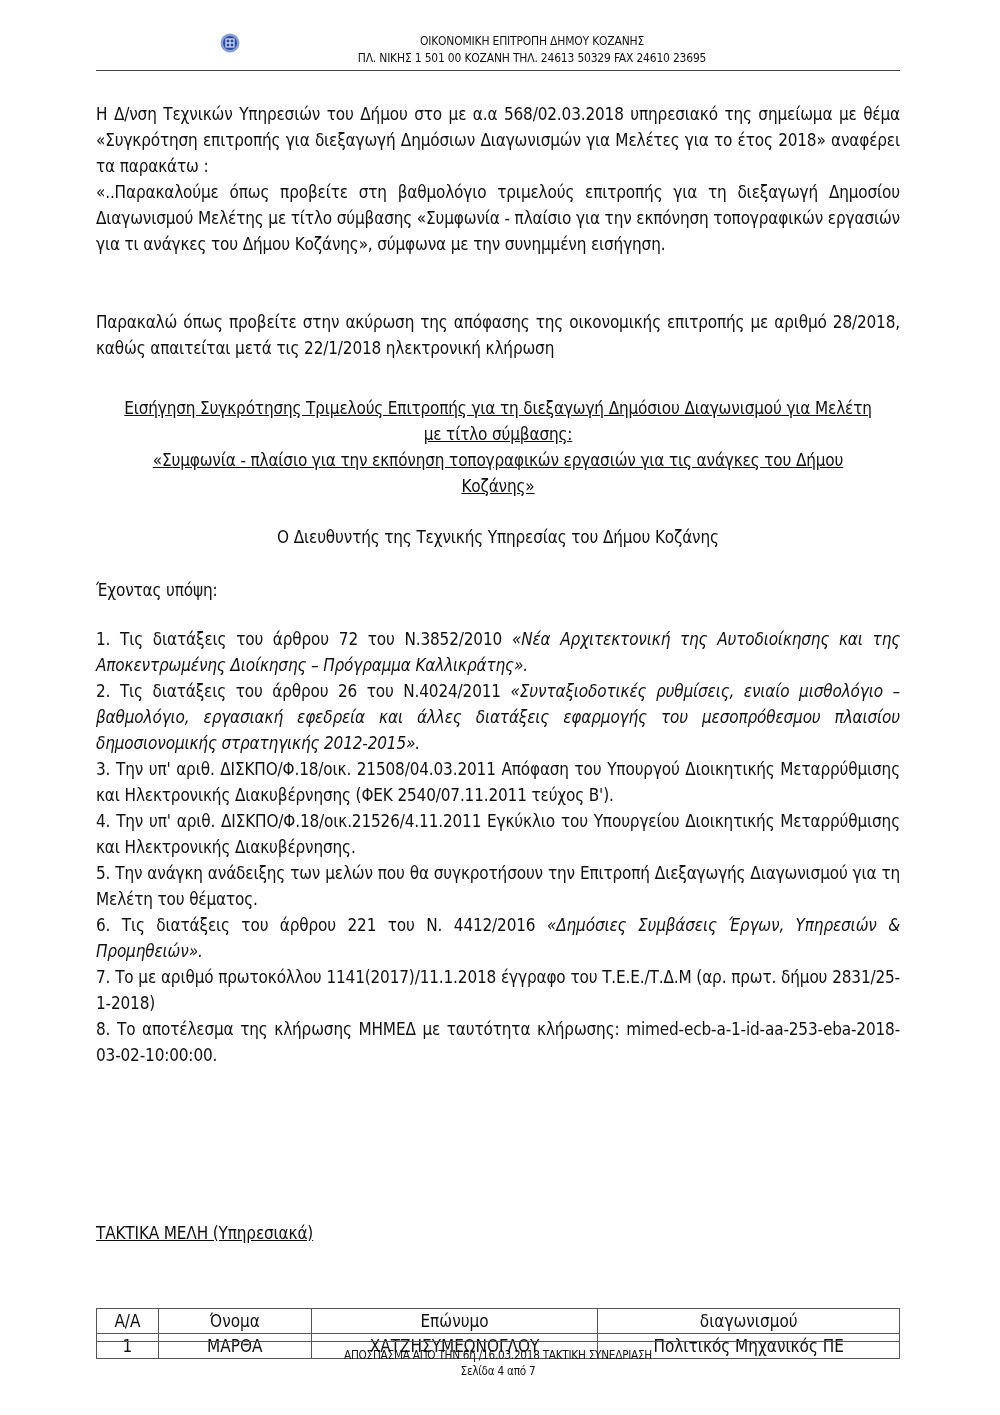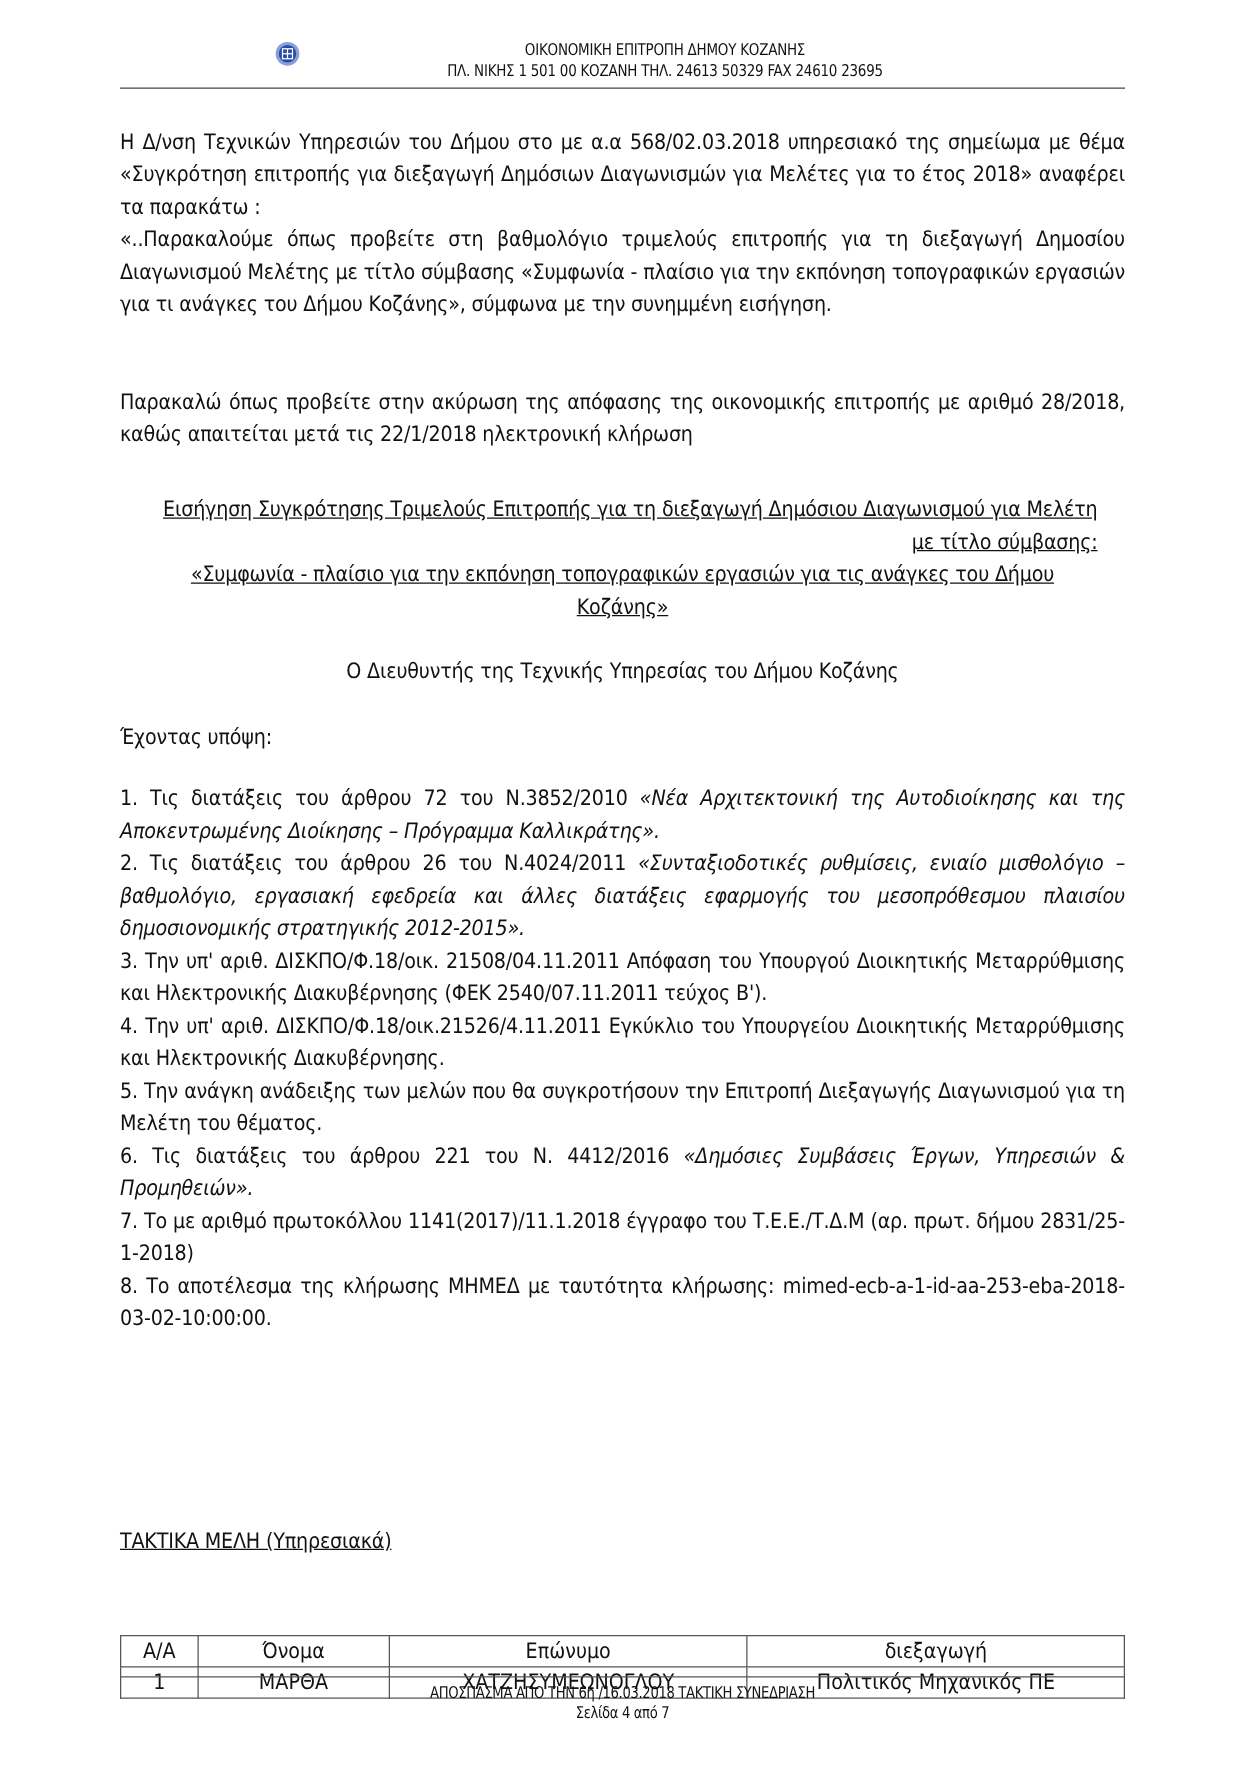--- a/index.html
+++ b/index.html
@@ -49,36 +49,36 @@
   <div class="blk" style="top:101px;">
     <p class="p">Η Δ/νση Τεχνικών Υπηρεσιών του Δήμου στο με α.α 568/02.03.2018 υπηρεσιακό της σημείωμα με θέμα «Συγκρότηση επιτροπής για διεξαγωγή Δημόσιων Διαγωνισμών για Μελέτες για το έτος 2018» αναφέρει τα παρακάτω :</p>
     <p class="p">«..Παρακαλούμε όπως προβείτε στη βαθμολόγιο τριμελούς επιτροπής για τη διεξαγωγή Δημοσίου Διαγωνισμού Μελέτης με τίτλο σύμβασης «Συμφωνία - πλαίσιο για την εκπόνηση τοπογραφικών εργασιών  για τι  ανάγκες του Δήμου Κοζάνης», σύμφωνα με την συνημμένη εισήγηση.</p>
   </div>
 
   <div class="blk" style="top:309px;">
     <p class="p">Παρακαλώ όπως προβείτε στην ακύρωση της απόφασης της οικονομικής επιτροπής με αριθμό 28/2018, καθώς απαιτείται μετά τις 22/1/2018 ηλεκτρονική κλήρωση</p>
   </div>
 
   <div class="blk" style="top:395px;">
-    <p class="p center u" style="padding:0 22px;text-align:right;">Εισήγηση Συγκρότησης Τριμελούς Επιτροπής για τη διεξαγωγή Δημόσιου Διαγωνισμού για Μελέτη με τίτλο σύμβασης:</p>
+    <p class="p center u" style="padding:0 22px;">Εισήγηση Συγκρότησης Τριμελούς Επιτροπής για τη διεξαγωγή Δημόσιου Διαγωνισμού για Μελέτη με τίτλο σύμβασης:</p>
     <p class="p center u" style="padding:0 22px;">«Συμφωνία - πλαίσιο για την εκπόνηση τοπογραφικών εργασιών για τις ανάγκες του Δήμου Κοζάνης»</p>
   </div>
 
   <div class="blk" style="top:524px;">
     <p class="p center">Ο Διευθυντής της Τεχνικής Υπηρεσίας του Δήμου Κοζάνης</p>
   </div>
 
   <div class="blk" style="top:577px;">
     <p class="p">Έχοντας υπόψη:</p>
   </div>
 
   <div class="blk" style="top:626px;">
     <p class="p"><span>1. Τις διατάξεις του άρθρου 72 του Ν.3852/2010 </span><span class="i">«Νέα Αρχιτεκτονική της Αυτοδιοίκησης και της Αποκεντρωμένης Διοίκησης – Πρόγραμμα Καλλικράτης».</span></p>
     <p class="p"><span>2. Τις διατάξεις του άρθρου 26 του Ν.4024/2011 </span><span class="i">«Συνταξιοδοτικές ρυθμίσεις, ενιαίο μισθολόγιο – βαθμολόγιο, εργασιακή εφεδρεία  και άλλες διατάξεις εφαρμογής του μεσοπρόθεσμου πλαισίου δημοσιονομικής στρατηγικής 2012-2015».</span></p>
-    <p class="p"><span>3. Την υπ' αριθ. ΔΙΣΚΠΟ/Φ.18/οικ. 21508/04.11.2011 Απόφαση του Υπουργού Διοικητικής Μεταρρύθμισης και Ηλεκτρονικής Διακυβέρνησης (ΦΕΚ 2540/07.11.2011 τεύχος Β').</span></p>
+    <p class="p"><span>3. Την υπ' αριθ. ΔΙΣΚΠΟ/Φ.18/οικ. 21508/04.03.2011 Απόφαση του Υπουργού Διοικητικής Μεταρρύθμισης και Ηλεκτρονικής Διακυβέρνησης (ΦΕΚ 2540/07.11.2011 τεύχος Β').</span></p>
     <p class="p"><span>4. Την υπ' αριθ. ΔΙΣΚΠΟ/Φ.18/οικ.21526/4.11.2011 Εγκύκλιο του Υπουργείου Διοικητικής Μεταρρύθμισης και Ηλεκτρονικής Διακυβέρνησης.</span></p>
     <p class="p"><span>5. Την ανάγκη ανάδειξης των μελών που θα συγκροτήσουν την Επιτροπή Διεξαγωγής Διαγωνισμού για τη Μελέτη του θέματος.</span></p>
     <p class="p"><span>6. Τις διατάξεις του άρθρου 221 του Ν. 4412/2016 </span><span class="i">«Δημόσιες Συμβάσεις Έργων, Υπηρεσιών &amp; Προμηθειών».</span></p>
     <p class="p"><span>7. Το με αριθμό πρωτοκόλλου 1141(2017)/11.1.2018 έγγραφο του Τ.Ε.Ε./Τ.Δ.Μ (αρ. πρωτ. δήμου 2831/25-1-2018)</span></p>
     <p class="p"><span>8. Το αποτέλεσμα της κλήρωσης ΜΗΜΕΔ με ταυτότητα κλήρωσης:  mimed-ecb-a-1-id-aa-253-eba-2018-03-02-10:00:00.</span></p>
   </div>
 
 
 
   <div class="blk" style="top:1220px;">
@@ -90,21 +90,21 @@
       <col style="width:62px">
         <col style="width:153px">
         <col style="width:287px">
         <col style="width:302px">
     </colgroup>
     <tbody>
         <tr>
       <th>Α/Α</th>
       <th>Όνομα</th>
       <th>Επώνυμο</th>
-      <th>διεξαγωγή</th>
+      <th>διαγωνισμού</th>
     </tr>
     <tr>
       <td>1</td>
       <td>ΜΑΡΘΑ</td>
       <td>ΧΑΤΖΗΣΥΜΕΩΝΟΓΛΟΥ</td>
       <td>Πολιτικός Μηχανικός ΠΕ</td>
     </tr>
   </tbody>
     </table>
 

